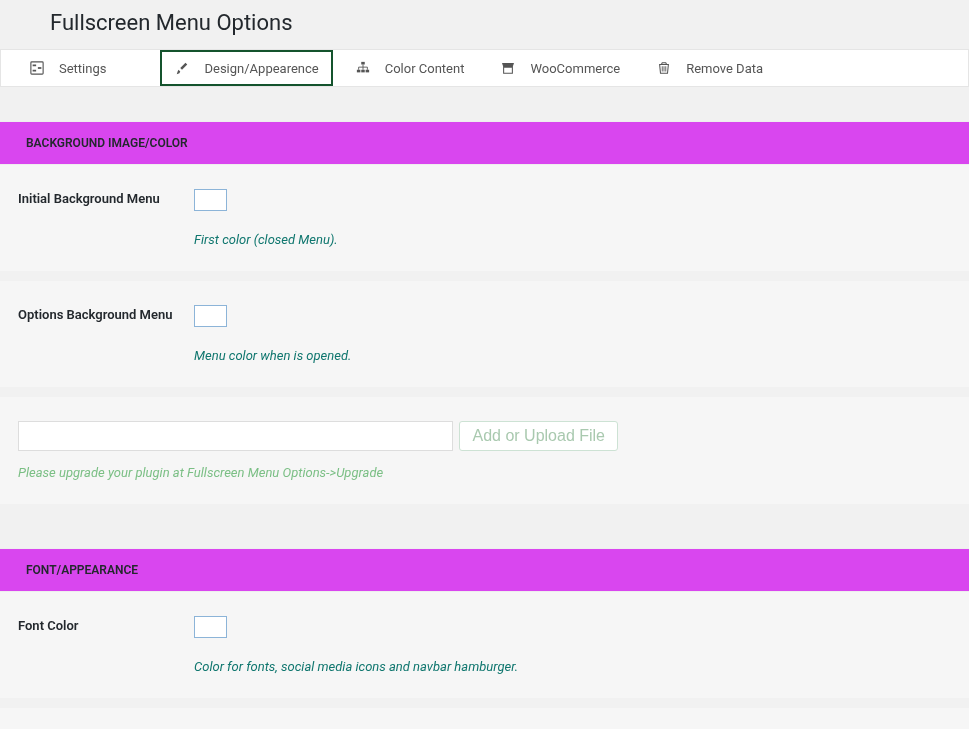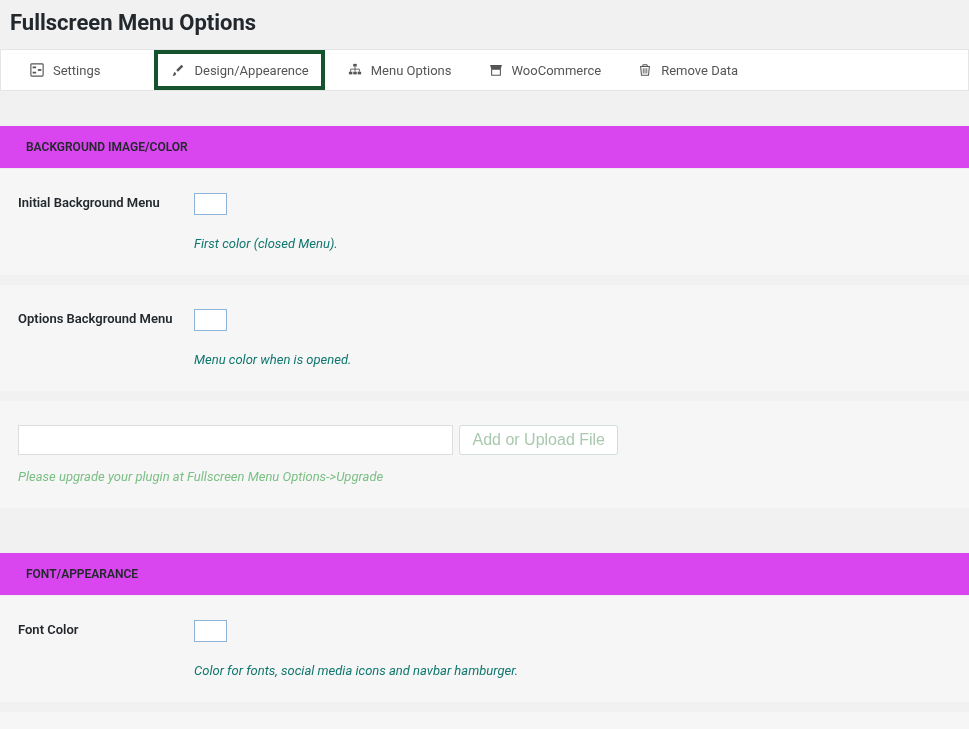--- a/index.html
+++ b/index.html
@@ -5,44 +5,45 @@
   * { box-sizing: border-box; margin: 0; padding: 0; }
   body {
     font-family: -apple-system, BlinkMacSystemFont, "Segoe UI", Roboto, Arial, sans-serif;
     font-size: 13px;
     color: #23282d;
     background: #f1f1f1;
     width: 969px;
   }
   .page-title {
     font-size: 22px;
-    font-weight: 700;
+    font-weight: 400;
     padding: 10px 0 14px 10px;
     color: #23282d;
+    margin-left: 40px;
   }
   .tabs-wrap {
     background: #fff;
     border: 1px solid #e5e5e5;
     display: flex;
     align-items: stretch;
     padding: 0 10px;
   }
   .tab {
     display: flex;
     align-items: center;
-    gap: 8px;
+    gap: 14px;
     padding: 8px 12px;
     margin: 0 4px;
     font-size: 13px;
     color: #555;
     cursor: pointer;
     border: 2px solid transparent;
   }
   .tab.hl {
-    border: 4px solid #14532d;
+    border: 2px solid #14532d;
     margin-left: 36px;
   }
   .tab .icon {
     width: 16px; height: 16px;
     display:inline-flex; align-items:center; justify-content:center;
     color:#555;
   }
   .section-header {
     background:#d946ef;
     padding: 14px 10px 14px 26px;
@@ -140,21 +141,21 @@
   <div class="tab">
     <span class="icon">
         <svg viewBox="0 0 16 16" width="14" height="14" fill="currentColor">
           <rect x="6" y="1" width="4" height="3"></rect>
           <rect x="1" y="10" width="4" height="3"></rect>
           <rect x="6" y="10" width="4" height="3"></rect>
           <rect x="11" y="10" width="4" height="3"></rect>
           <path d="M8 4v3M3 10V7h10v3M8 7v3" stroke="currentColor" fill="none"></path>
         </svg>
       </span>
-    <span>Menu Options</span>
+    <span>Color Content</span>
   </div>
   <div class="tab">
     <span class="icon">
         <svg viewBox="0 0 16 16" width="14" height="14" fill="currentColor">
           <path d="M2 3h12l-1 3H3L2 3zm1 4h10v7H3V7z" fill="none" stroke="currentColor" stroke-width="1.2"></path>
           <path d="M2 3h12l-1 3H3z"></path>
         </svg>
       </span>
     <span>WooCommerce</span>
   </div>

